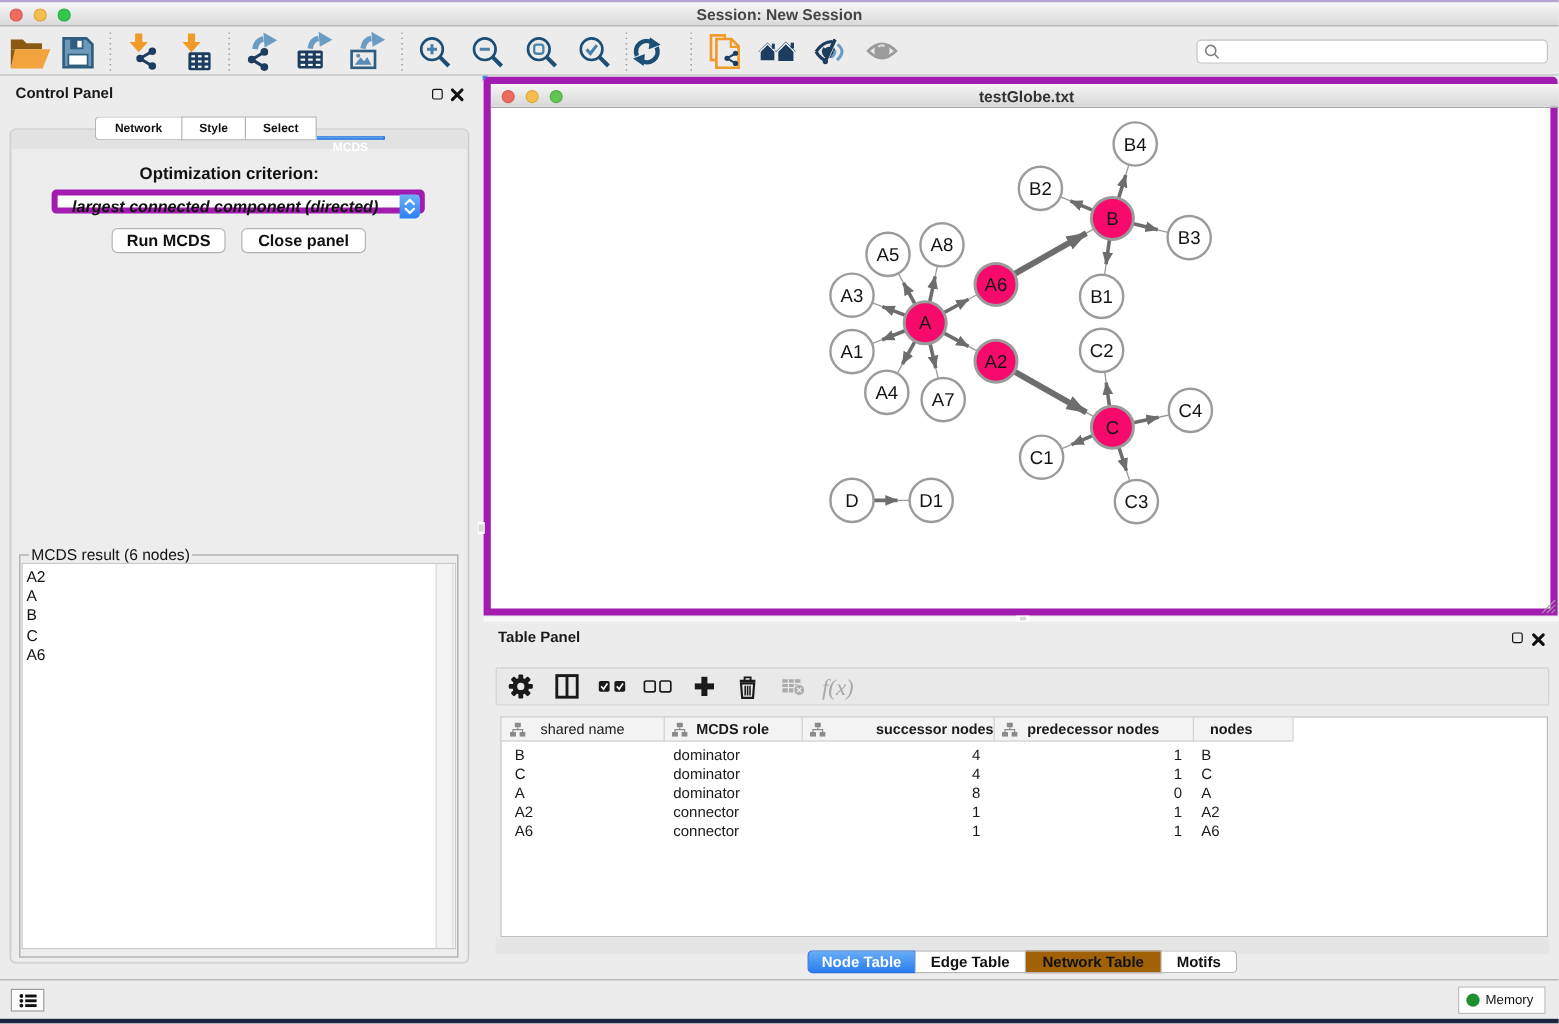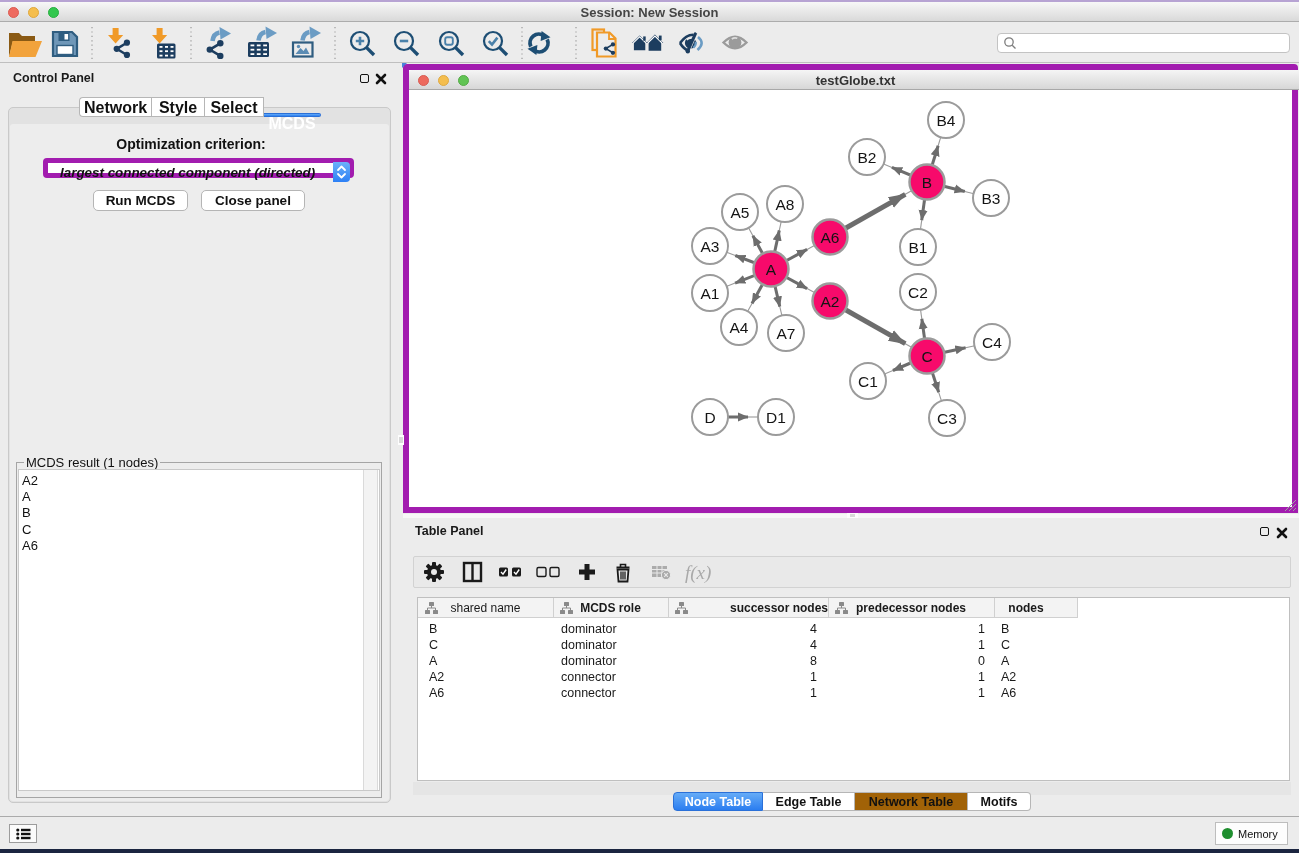--- a/index.html
+++ b/index.html
@@ -174,42 +174,42 @@
 
 <div class="abs txt" style="left:13px;top:71px;">Control Panel</div>
 <div class="abs" style="left:360px;top:74px;width:9px;height:9px;border:1.5px solid #111;border-radius:2px;"></div>
 <svg class="abs" style="left:375px;top:73px;" width="12" height="12" viewBox="0 0 12 12">
  <path d="M2 2 L10 10 M10 2 L2 10" stroke="#111" stroke-width="2.6" stroke-linecap="round"></path>
 </svg>
 
 <div class="abs" style="left:8px;top:107px;width:383px;height:696px;background:#e2e2e2;border:1px solid #c9c9c9;border-radius:5px;"></div>
 <div class="abs" style="left:10px;top:124px;width:379px;height:677px;background:#ededed;border-radius:3px;"></div>
 
-<div class="abs" style="left:79px;top:97px;height:20px;display:flex;font-size:16px;font-weight:bold;">
+<div class="abs" style="left:79px;top:97px;height:20px;display:flex;font-size:10px;font-weight:bold;">
  <div style="width:72px;background:#fff;border:1px solid #b6b6b6;border-right:none;border-radius:4px 0 0 4px;text-align:center;line-height:19px;color:#111;">Network</div>
  <div style="width:53px;background:#fff;border:1px solid #b6b6b6;border-right:none;text-align:center;line-height:19px;color:#111;">Style</div>
  <div style="width:60px;background:#fff;border:1px solid #b6b6b6;text-align:center;line-height:19px;color:#111;">Select</div>
  <div style="width:57px;background:linear-gradient(#66acf7,#2a7df0);border:1px solid #2a70d8;border-left:none;border-radius:0 4px 4px 0;text-align:center;line-height:19px;color:#fff;margin-top:16px;">MCDS</div>
 </div>
 
 <div class="abs" style="left:8px;top:136px;width:366px;text-align:center;font-size:14px;font-weight:bold;color:#111;">Optimization criterion:</div>
 <div class="abs" style="left:43px;top:158px;width:311px;height:20px;background:#fff;border:5px solid #a21caf;border-radius:4px;font-style:italic;">
   <div class="abs" style="left:12px;top:1px;font-size:13.4px;font-weight:bold;color:#111;line-height:18px;">largest connected component (directed)</div>
   <div class="abs" style="right:-1px;top:-1px;width:17px;height:20px;background:linear-gradient(#6db1f9,#2c80f5);border-radius:0 4px 4px 0;">
     <svg width="17" height="20" viewBox="0 0 17 20">
       <path d="M5 8 L8.5 4.5 L12 8" fill="none" stroke="#fff" stroke-width="1.8" stroke-linecap="round" stroke-linejoin="round"></path>
       <path d="M5 12 L8.5 15.5 L12 12" fill="none" stroke="#fff" stroke-width="1.8" stroke-linecap="round" stroke-linejoin="round"></path>
     </svg>
   </div>
 </div>
 <div class="abs" style="left:93px;top:190px;width:95px;height:21px;background:#fff;border:1px solid #b5b5b5;border-radius:5px;text-align:center;line-height:20px;font-size:13.5px;font-weight:bold;color:#111;">Run MCDS</div>
 <div class="abs" style="left:201px;top:190px;width:104px;height:21px;background:#fff;border:1px solid #b5b5b5;border-radius:5px;text-align:center;line-height:20px;font-size:13.5px;font-weight:bold;color:#111;">Close panel</div>
 
 <div class="abs" style="left:16px;top:462px;width:366px;height:336px;border:1px solid #a5a5a5;"></div>
-<div class="abs" style="left:24px;top:455px;background:#ededed;padding:0 2px;font-size:13px;color:#111;">MCDS result (1 nodes)</div>
+<div class="abs" style="left:24px;top:455px;background:#ededed;padding:0 2px;font-size:13px;color:#111;">MCDS result (6 nodes)</div>
 <div class="abs" style="left:18px;top:469px;width:362px;height:322px;background:#fff;border:1px solid #c9c9c9;"></div>
 <div class="abs" style="left:363px;top:470px;width:15px;height:320px;background:#f3f3f3;border-left:1px solid #dadada;border-right:1px solid #dadada;"></div>
 <div class="abs" style="left:22px;top:473px;font-size:13px;color:#111;line-height:16.2px;">A2<br>A<br>B<br>C<br>A6</div>
 
 <div class="abs" style="left:403px;top:64px;width:895px;height:449px;border:6px solid #a21caf;border-radius:4px 4px 0 0;background:#fff;">
   <div class="abs" style="left:0;top:0;width:893px;height:20px;background:linear-gradient(#f5f5f5,#d7d7d7);border-bottom:1px solid #a8a8a8;border-radius:3px 3px 0 0;">
     <div class="abs" style="left:0;top:3px;width:893px;text-align:center;font-size:13px;font-weight:bold;color:#333;">testGlobe.txt</div>
     <div class="abs" style="left:9px;top:5px;width:11px;height:11px;border-radius:50%;background:#ed6a5e;border:1px solid #d85d54;"></div>
     <div class="abs" style="left:29px;top:5px;width:11px;height:11px;border-radius:50%;background:#f4be4f;border:1px solid #dfa942;"></div>
     <div class="abs" style="left:49px;top:5px;width:11px;height:11px;border-radius:50%;background:#61c454;border:1px solid #55ab47;"></div>

